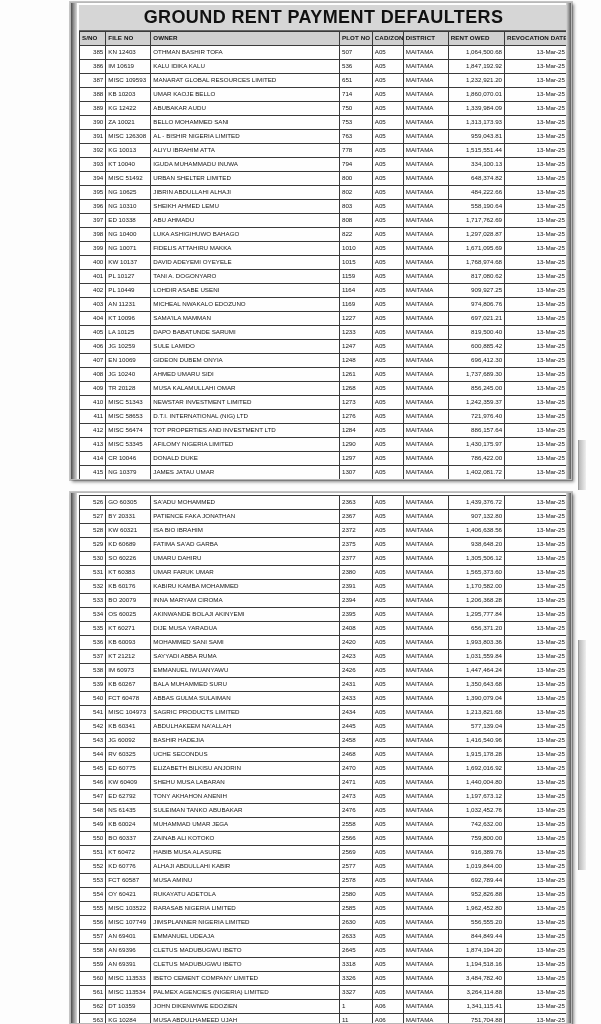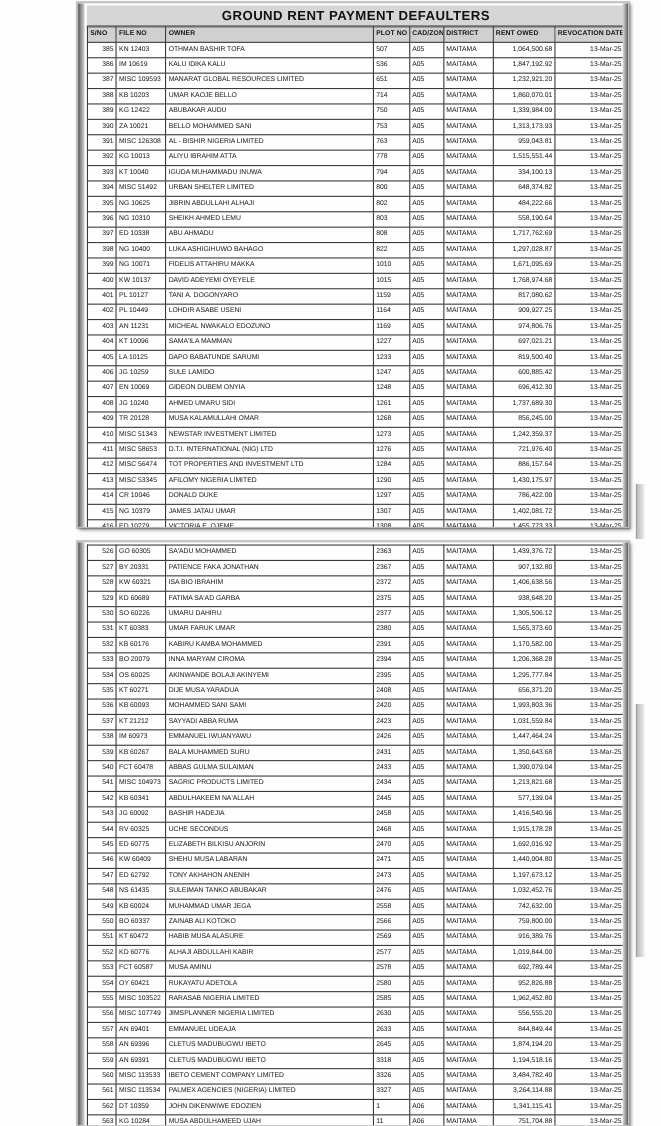--- a/index.html
+++ b/index.html
@@ -41,21 +41,21 @@
     border-left:1px solid #9a9a9a;
   }
   #strip-top{ left:578px; top:440px; height:50px; }
   #strip-bottom{ left:578px; top:640px; height:230px; }
 
   .title-bar{
     background:#d6d6d6;
     color:#111;
     text-align:center;
     font-weight:bold;
-    font-size:12px;
+    font-size:18px;
     letter-spacing:.4px;
     padding:2px 0 2px 0;
     border-bottom:1px solid #666;
     font-family:"Liberation Sans", sans-serif;
   }
 
   table.grid{
     border-collapse:collapse;
     width:100%;
     font-size:6.2px;

